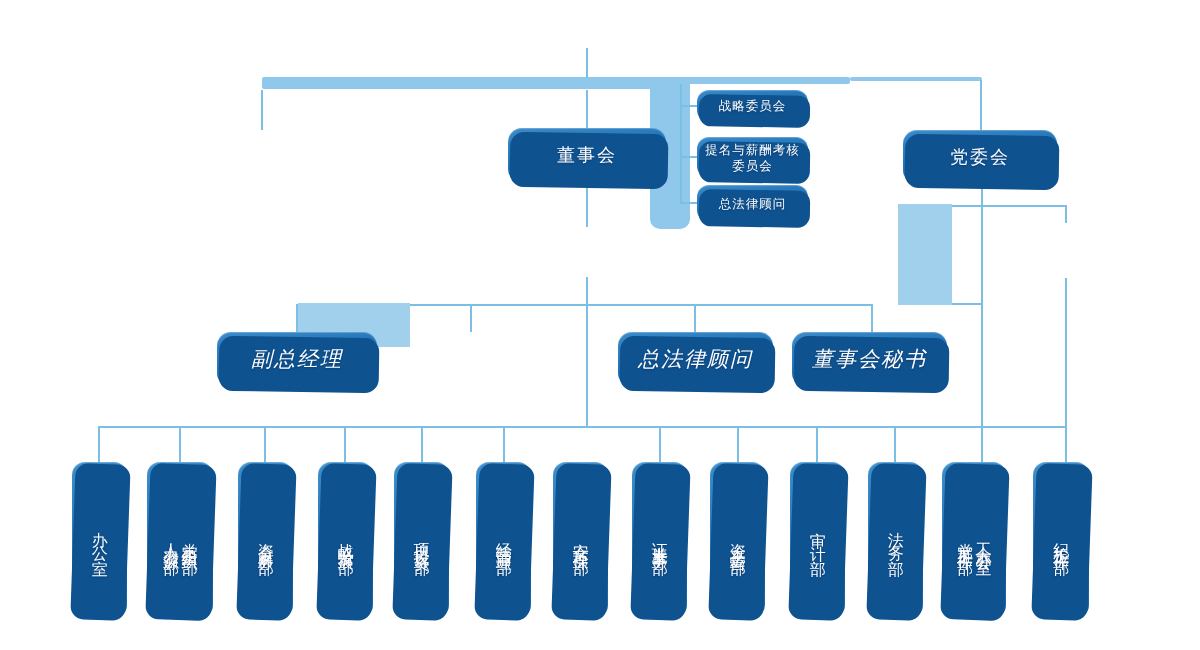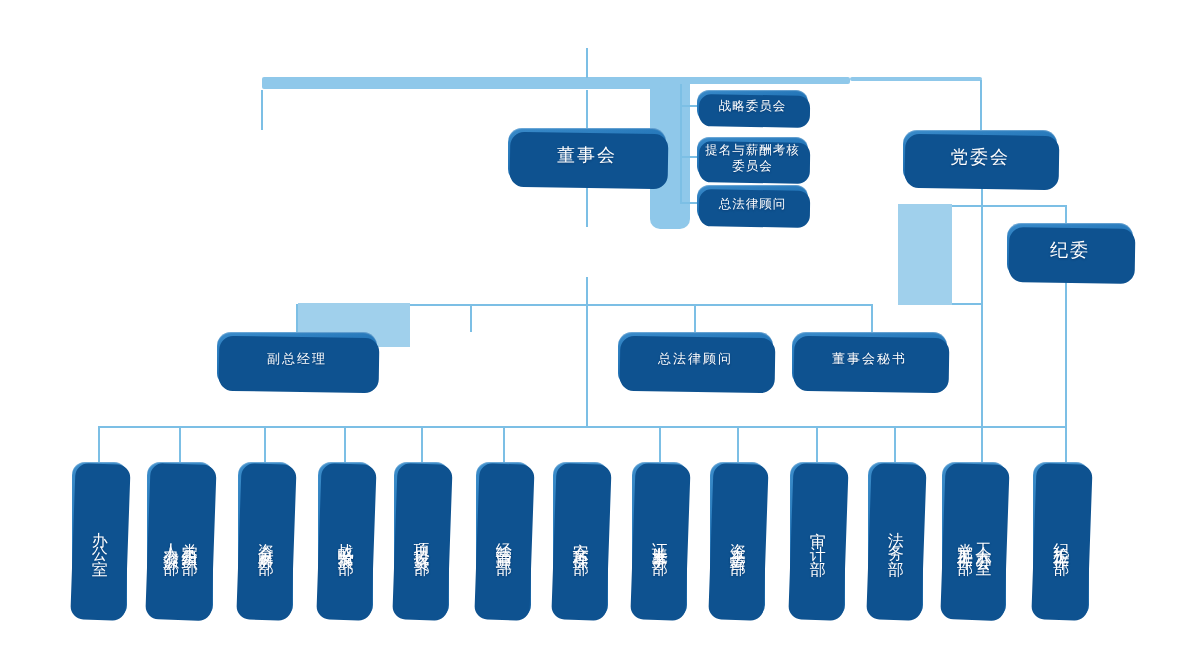--- a/index.html
+++ b/index.html
@@ -19,21 +19,21 @@
     background:linear-gradient(172deg,#3a8bca 0%,#2173b6 45%,#115b9d 100%);
     box-shadow:inset 0 1px 1px rgba(255,255,255,.28);
     font-size:18px;letter-spacing:2px;text-shadow:0 1px 2px rgba(0,20,60,.35);
     text-align:center;line-height:1.25;
   }
   .node::before{
     content:"";position:absolute;inset:0;border-radius:inherit;z-index:-1;
     background:#0e5290;transform:translate(2px,5px) rotate(0.9deg);
   }
   .node--committee{font-size:12.5px;letter-spacing:1px;border-radius:12px;}
-  .node--exec{font-size:13px;}
+  .node--exec{font-size:21px;font-style:italic;}
   .node--dept{
     writing-mode:vertical-rl;text-orientation:upright;
     flex-direction:column;font-size:16px;border-radius:13px;
     background:linear-gradient(160deg,#3d8ecb 0%,#2173b6 50%,#155f9f 100%);
   }
   .node--dept::before{transform:rotate(2deg) translate(1px,2px);}
   .node--dept .line{letter-spacing:4px;line-height:1.15;}
   .node--dept .line.sparse{letter-spacing:14px;}
 </style>
 </head>
@@ -79,21 +79,20 @@
     <div class="cline" style="left: 586px; top: 48px; width: 2px; height: 30px;"></div>
 
 
 
   <div class="node" style="left:508px;top:128px;width:158px;height:55px">董事会</div>
 
   <div class="node" style="left:903px;top:130px;width:154px;height:54px">党委会</div>
 
 
 
-  <div class="node" style="left:1007px;top:223px;width:126px;height:55px">纪委</div>
 
   <div class="node node--exec" style="left:217px;top:332px;width:160px;height:55px">副总经理</div>
   <div class="node node--exec" style="left:618px;top:332px;width:155px;height:55px">总法律顾问</div>
   <div class="node node--exec" style="left:792px;top:332px;width:155px;height:55px">董事会秘书</div>
 
 <div class="node node--committee" style="left: 697px; top: 90px; width: 111px; height: 32px;">
       <div>战略委员会</div>
     </div>
     <div class="node node--committee" style="left: 697px; top: 137px; width: 111px; height: 41px;">
       <div>提名与薪酬考核</div>

